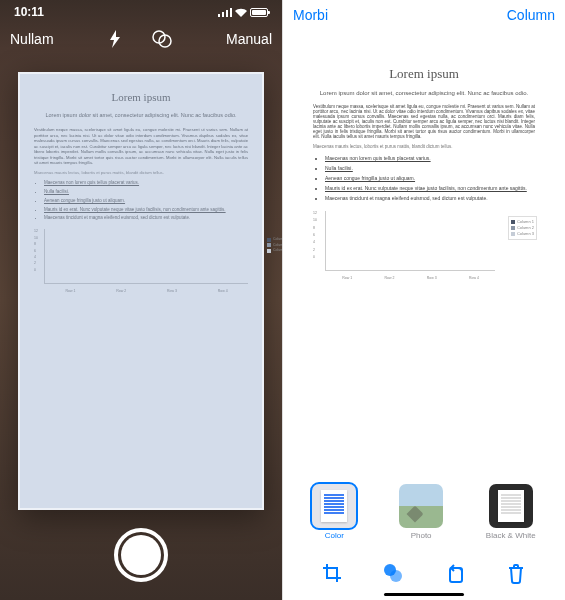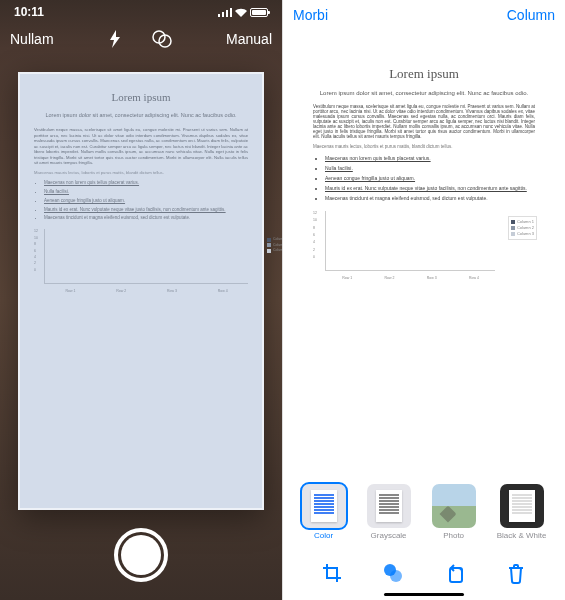--- a/index.html
+++ b/index.html
@@ -236,26 +236,20 @@
   </div>
 
   <div class="filter-row">
     <div class="filter-btn active">
       <div class="filter-thumb thumb-color">
           <div class="thumb-doc"></div>
         </div>
       <span>Color</span>
     </div>
     <div class="filter-btn">
-      <div class="filter-thumb thumb-gray">
-          <div class="thumb-doc"></div>
-        </div>
-      <span>Grayscale</span>
-    </div>
-    <div class="filter-btn">
       <div class="filter-thumb thumb-photo"></div>
       <span>Photo</span>
     </div>
     <div class="filter-btn">
       <div class="filter-thumb thumb-bw">
           <div class="thumb-doc"></div>
         </div>
       <span>Black &amp; White</span>
     </div>
   </div>

